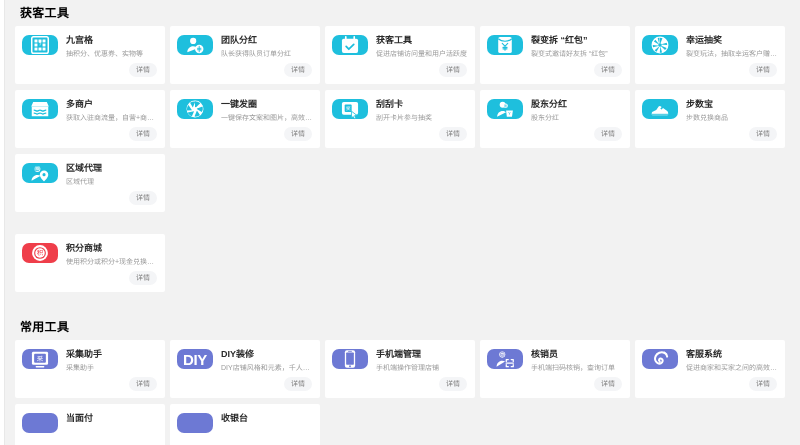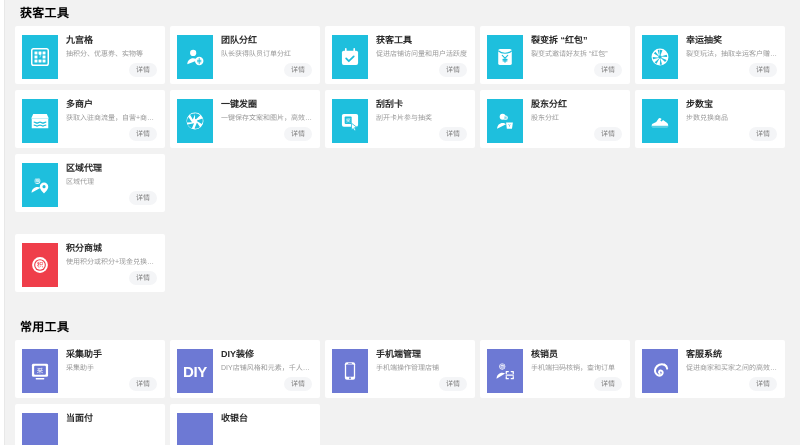--- a/index.html
+++ b/index.html
@@ -61,22 +61,22 @@
     margin: 0 5px 6px 0;
     padding: 7px 7px 5px 7px;
     display: flex;
     position: relative;
     overflow: hidden;
   }
   .card:nth-child(5n) { margin-right: 0; }
 
   .card-icon {
     width: 36px;
-    height: 44px;
-    border-radius: 0;
+    height: 20px;
+    border-radius: 7px;
     flex: 0 0 36px;
     display: flex;
     align-items: center;
     justify-content: center;
     margin-top: 2px;
   }
   .card-icon svg { display: block; }
 
   .card-body {
     flex: 1 1 auto;

